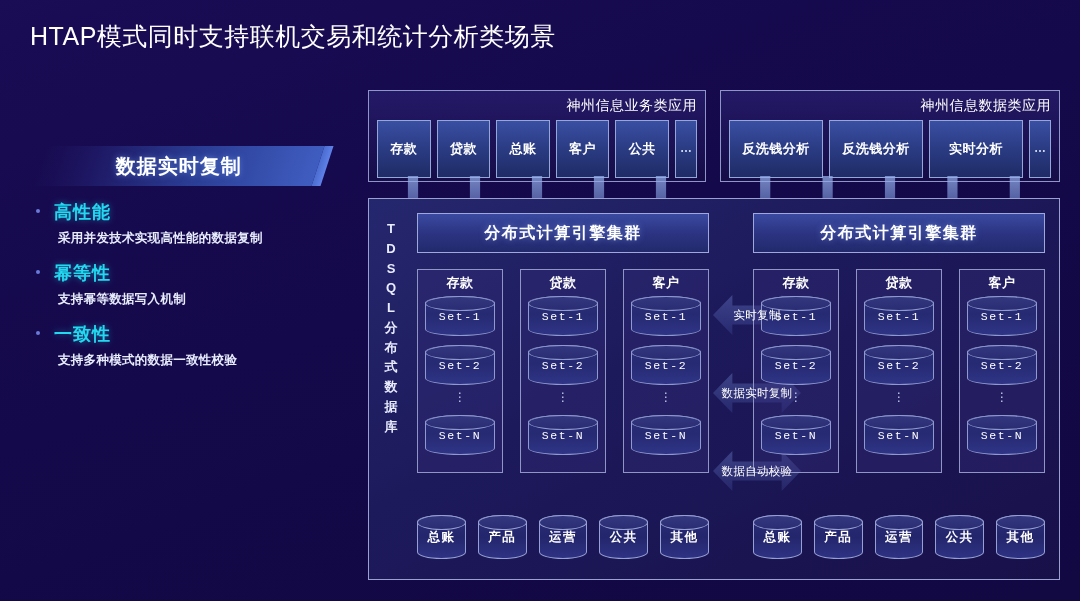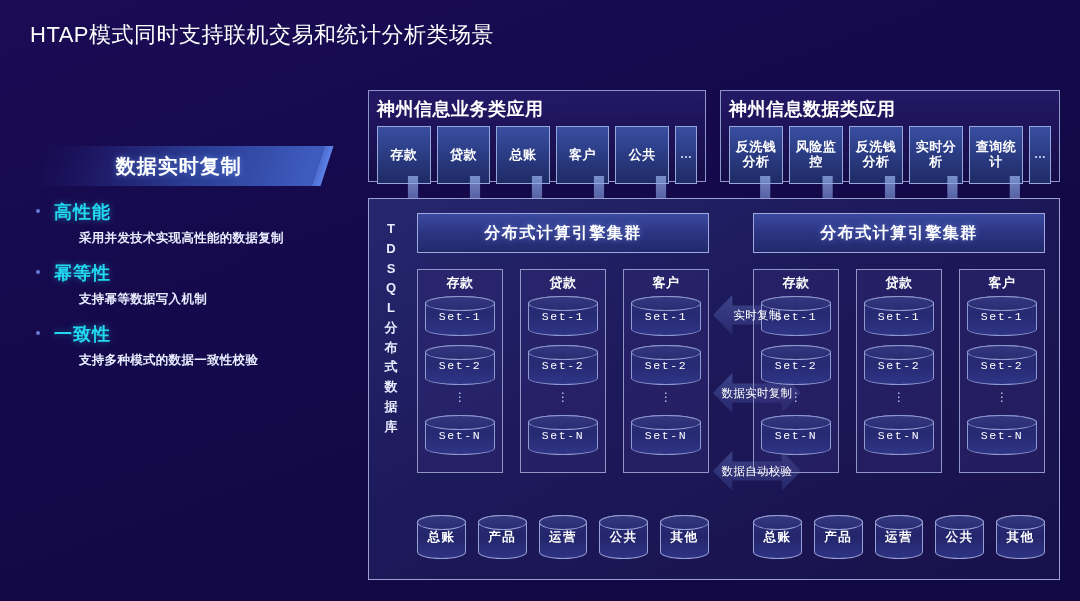--- a/index.html
+++ b/index.html
@@ -11,21 +11,21 @@
   }
   #slide {
     position: relative;
     width: 1080px; height: 601px;
     background: linear-gradient(160deg, #1a0c55 0%, #14094a 45%, #120842 100%);
   }
 
   
   #title {
     position: absolute; left: 30px; top: 20px;
-    font-size: 22px; color: #ffffff; letter-spacing: .5px;
+    font-size: 25px; color: #ffffff; letter-spacing: .5px;
     white-space: nowrap; font-weight: 400;
   }
 
   
   #sidebar { position: absolute; left: 24px; top: 146px; width: 330px; }
   #banner {
     position: relative; height: 40px;
     background: linear-gradient(90deg, rgba(21,12,80,0) 0%, #1d1560 16%, #2a3c93 55%, #3f5dc0 100%);
     transform: skewX(-18deg);
     display: flex; align-items: center; justify-content: center;
@@ -44,34 +44,34 @@
   .feat-head {
     color: #22d9f0; font-size: 18px; font-weight: bold;
     letter-spacing: 1px; text-shadow: 0 0 7px rgba(34,217,240,.45);
   }
   .feat-bullet {
     position: absolute; left: 12px; top: 9px;
     width: 4px; height: 4px; border-radius: 50%; background: #6a7ad8;
   }
   .feat-desc {
     color: #e8ecff; font-size: 12.5px; font-weight: bold;
-    margin-top: 6px; margin-left: 25px; letter-spacing: .3px;
+    margin-top: 6px; margin-left: 4px; letter-spacing: .3px;
   }
 
   
   .appbox {
     position: absolute; top: 90px; height: 92px;
     border: 1px solid #8e95c8;
     background: linear-gradient(180deg, rgba(40,30,110,.75), rgba(24,14,70,.55));
     padding: 6px 8px 8px 8px;
   }
   #appbox-biz  { left: 368px; width: 338px; }
   #appbox-data { left: 720px; width: 340px; }
   .appbox-title {
-    text-align: left; color: #ffffff; font-size: 18px; font-weight: bold;
+    text-align: right; color: #ffffff; font-size: 14px; font-weight: normal;
     letter-spacing: .5px; margin-bottom: 5px;
   }
   .app-row { display: flex; gap: 6px; height: 58px; }
   .app-cell {
     flex: 1 1 0; border: 1px solid #93a7d8;
     background: linear-gradient(180deg, #3a4fa3 0%, #2b3c84 48%, #1f2b66 100%);
     color: #ffffff; font-size: 13px; font-weight: bold;
     display: flex; align-items: center; justify-content: center;
     text-align: center; line-height: 1.15; letter-spacing: .5px;
   }
@@ -220,24 +220,22 @@
       <div class="app-cell">客户</div>
       <div class="app-cell">公共</div>
       <div class="app-cell ellipsis">…</div>
     </div>
   </div>
 
   <div class="appbox" id="appbox-data">
     <div class="appbox-title">神州信息数据类应用</div>
     <div class="app-row">
       <div class="app-cell">反洗钱分析</div>
-      <div class="app-cell">风险监控</div>
       <div class="app-cell">反洗钱分析</div>
       <div class="app-cell">实时分析</div>
-      <div class="app-cell">查询统计</div>
       <div class="app-cell ellipsis">…</div>
     </div>
   </div>
 
   <div class="arrows" id="arrows-left">
     <div class="arrow-down">
         <i></i>
       </div>
     <div class="arrow-down">
         <i></i>

